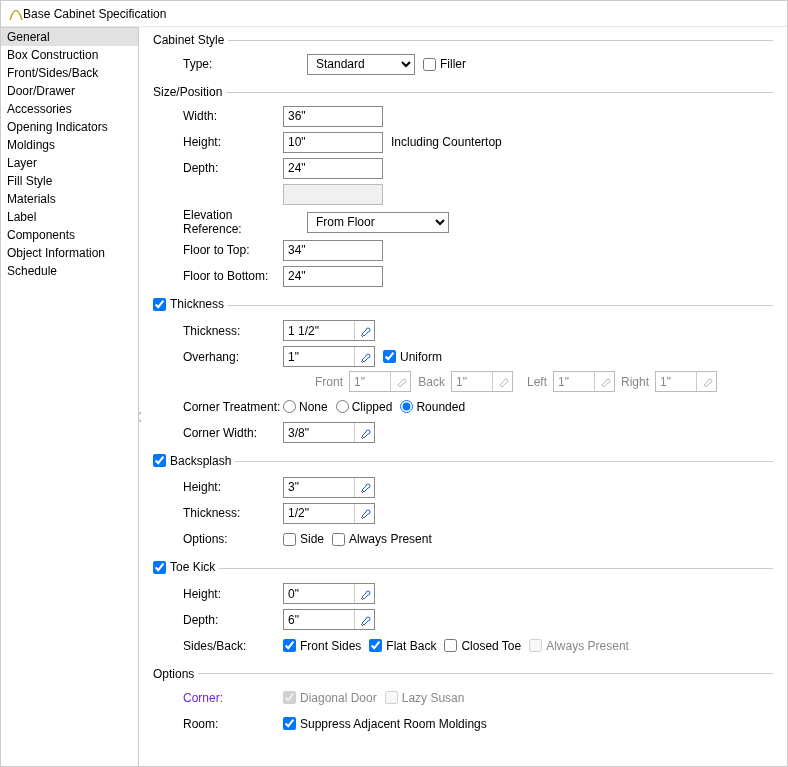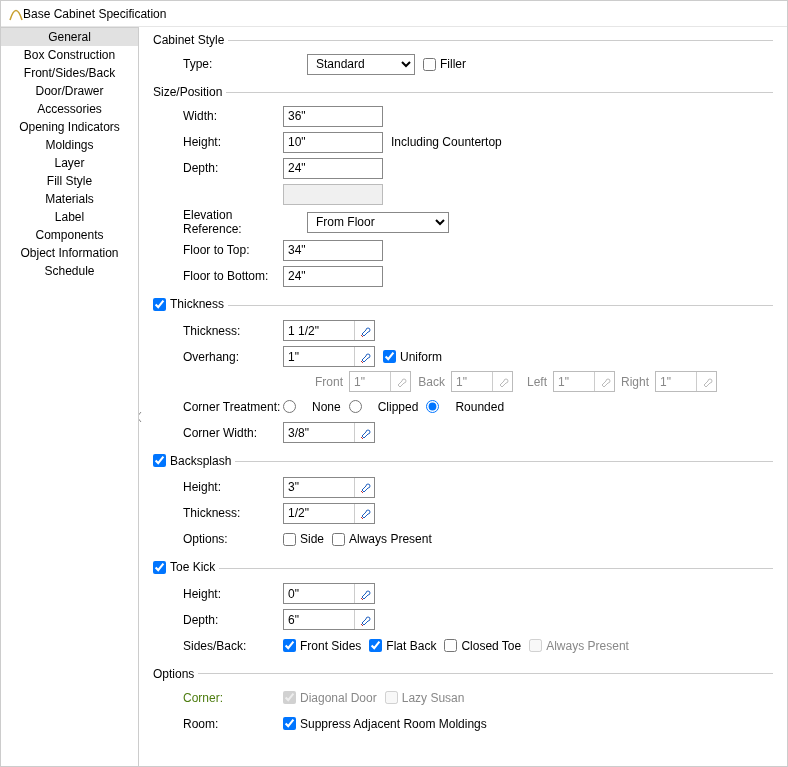--- a/index.html
+++ b/index.html
@@ -24,21 +24,20 @@
   .app-icon svg { display:block; }
   .main {
     display: flex;
     height: calc(100% - 26px);
   }
   .sidebar {
     width: 138px;
     border-right: 1px solid #ccc;
     border-top: 1px solid #ccc;
     height: 100%;
-    text-align: center;
   }
   .sidebar-item {
     padding: 1px 6px;
     cursor: pointer;
     line-height: 16px;
   }
   .sidebar-item.selected {
     background: #e1e1e1;
   }
   .content {
@@ -64,21 +63,21 @@
     display: flex;
     align-items: center;
     min-height: 26px;
     padding: 1px 0;
   }
   .label {
     width: 130px;
     text-align: left;
     padding-left: 30px;
   }
-  .label.disabled { color: #4d7c0f; }
+  .label.disabled { color: #6d28d9; }
   .controls {
     flex: 1;
     display: flex;
     align-items: center;
     gap: 8px;
   }
   select, input[type="text"] {
     font-family: inherit;
     font-size: 12px;
     border: 1px solid #888;
@@ -115,21 +114,21 @@
     display: inline-flex;
     align-items: center;
     gap: 4px;
     cursor: pointer;
   }
   .checkbox input { width:13px; height:13px; margin:0;}
   .checkbox.disabled { color:#888; cursor:default;}
   .radio {
     display: inline-flex;
     align-items: center;
-    gap: 16px;
+    gap: 3px;
     cursor: pointer;
   }
   .radio input { margin:0; }
   .ovh-row {
     display: flex;
     align-items: center;
     gap: 4px;
     padding-left: 160px;
     color: #888;
     min-height: 24px;

